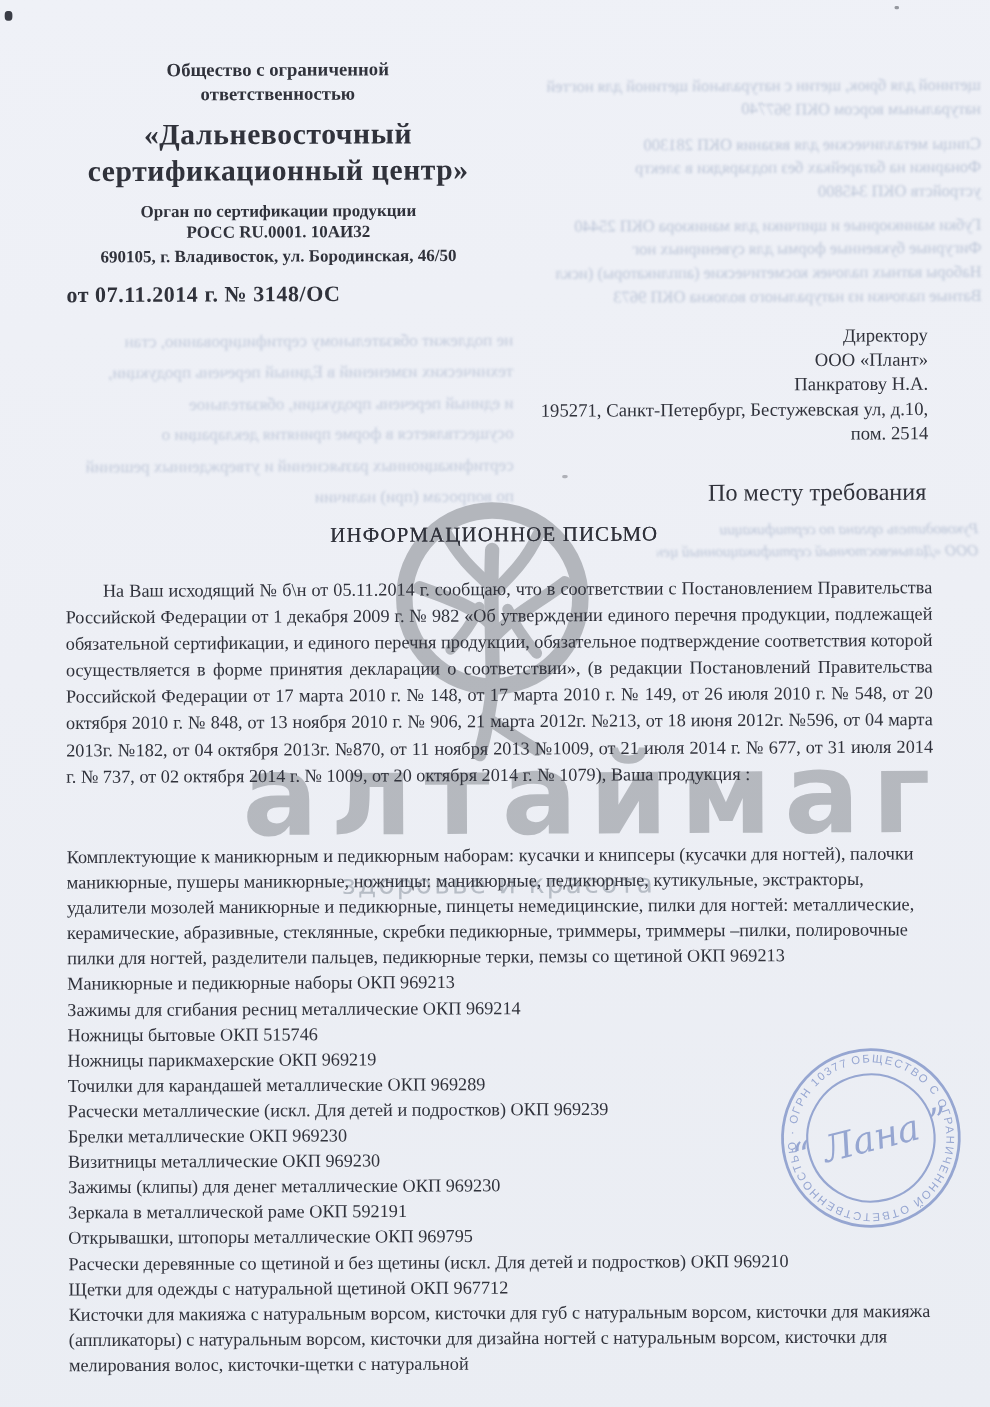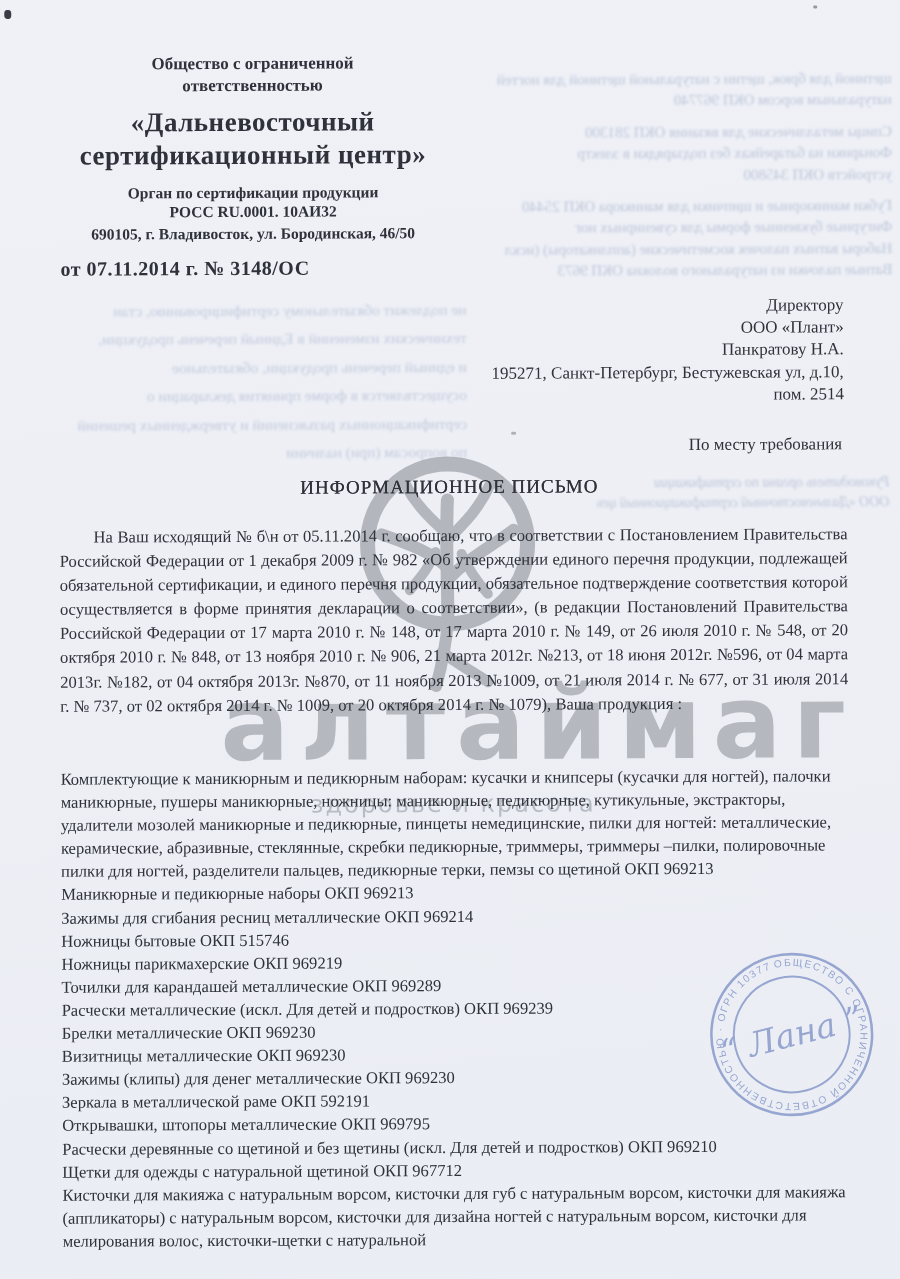--- a/index.html
+++ b/index.html
@@ -11,21 +11,21 @@
   
   .letterhead{position:absolute;left:60px;top:52px;width:390px;text-align:center;}
   .lh-small{font-size:17px;font-weight:bold;line-height:22px;}
   .lh-name{font-size:27px;font-weight:bold;line-height:33px;margin-top:9px;letter-spacing:.5px;}
   .lh-organ{font-size:15.5px;font-weight:bold;line-height:19px;margin-top:11px;}
   .lh-address{position:absolute;left:60px;top:224px;width:390px;text-align:center;
               font-size:15.5px;font-weight:bold;}
   .ref-line{position:absolute;left:62px;top:256px;font-size:20px;font-weight:bold;letter-spacing:.5px;}
   
   .recipient{position:absolute;right:55px;top:296px;text-align:right;font-size:17px;line-height:22.2px;}
-  .delivery{position:absolute;right:57px;top:436px;font-size:17px;}
+  .delivery{position:absolute;right:57px;top:436px;font-size:22px;}
   
   .title{position:absolute;left:0;top:476px;width:900px;text-align:center;
          font-size:19px;letter-spacing:1px;text-shadow:0 0 .5px #30323b;}
   .body-par{position:absolute;left:60px;top:524px;width:788px;font-size:16.6px;
             line-height:24.1px;text-align:justify;text-indent:34px;}
   .products{position:absolute;left:60px;top:766px;width:792px;font-size:16.6px;line-height:23.1px;}
   .products .p-just{text-align:left;}
   
   .wm-emblem{position:absolute;left:348px;top:448px;width:204px;height:266px;opacity:.5;z-index:0;}
   .wm-word{position:absolute;left:220px;top:664px;width:680px;font-family:"DejaVu Sans",sans-serif;

